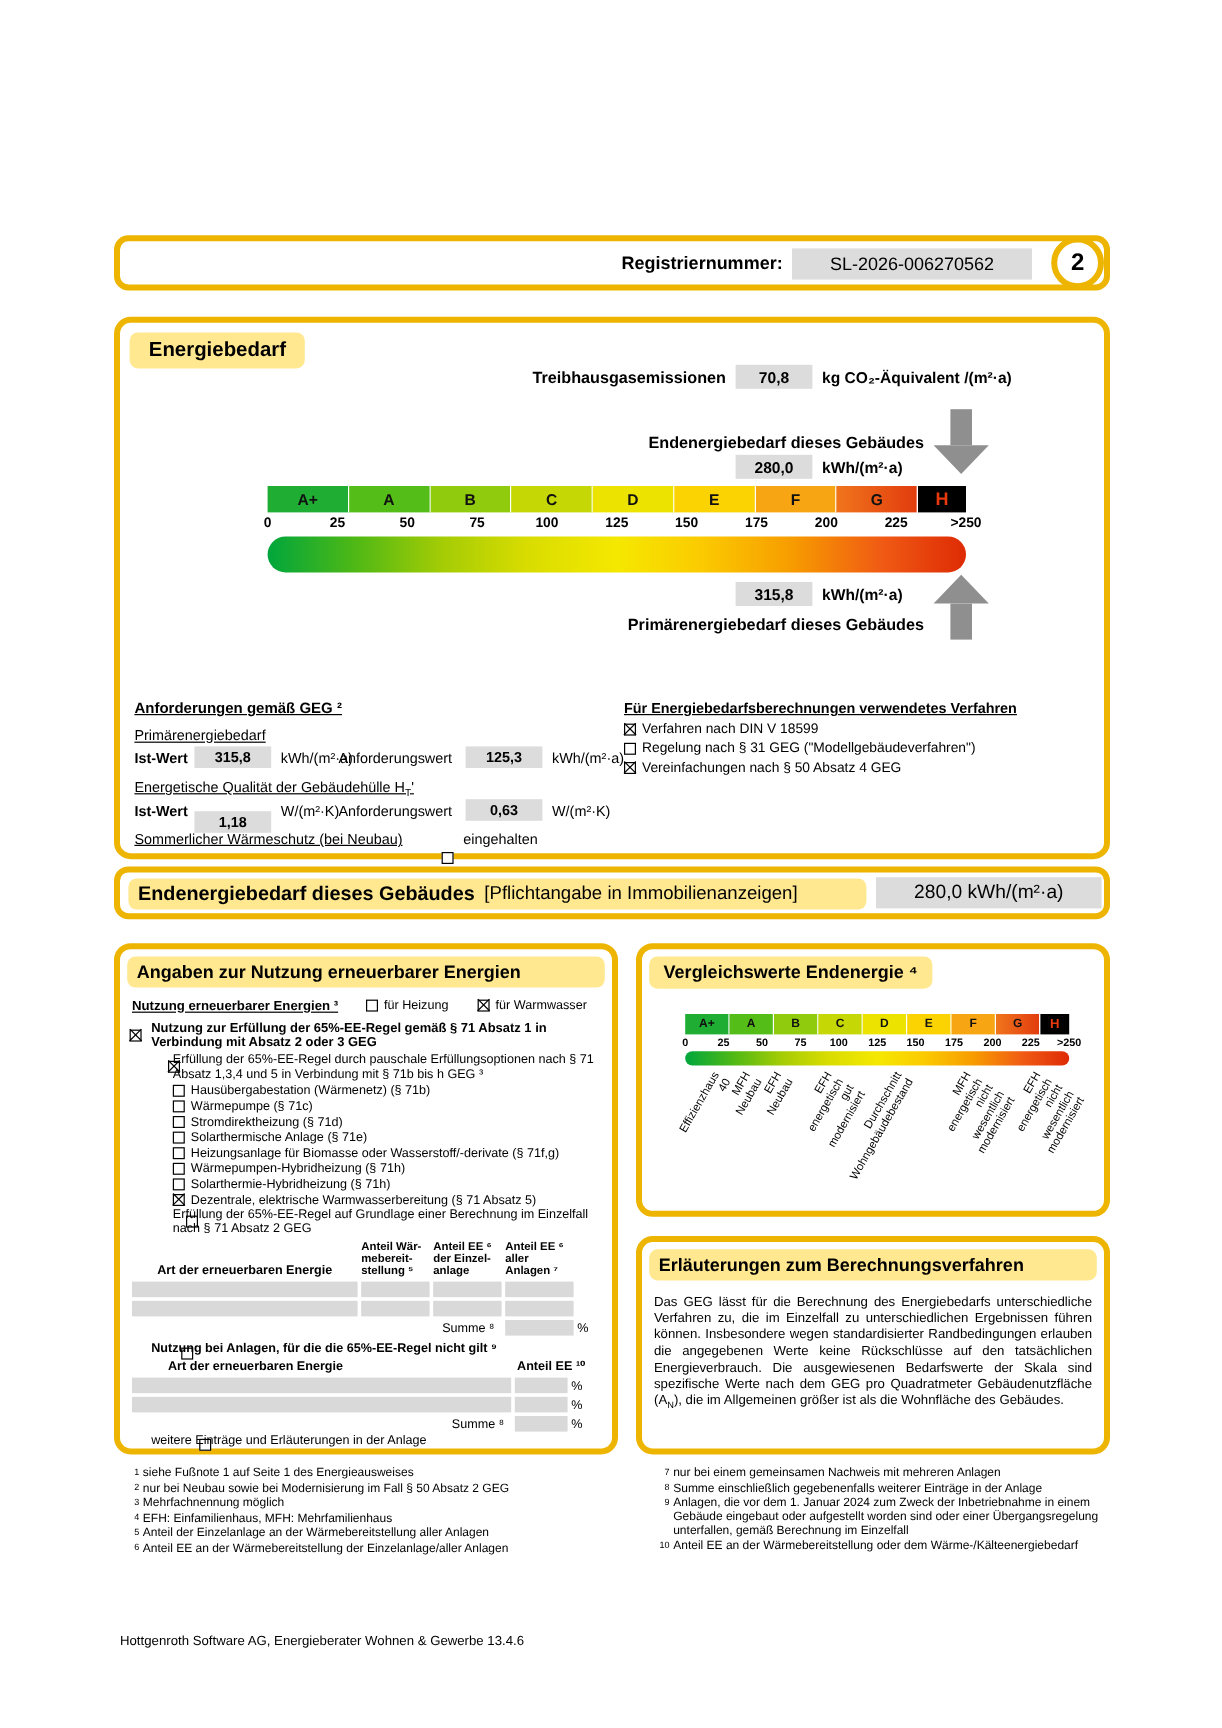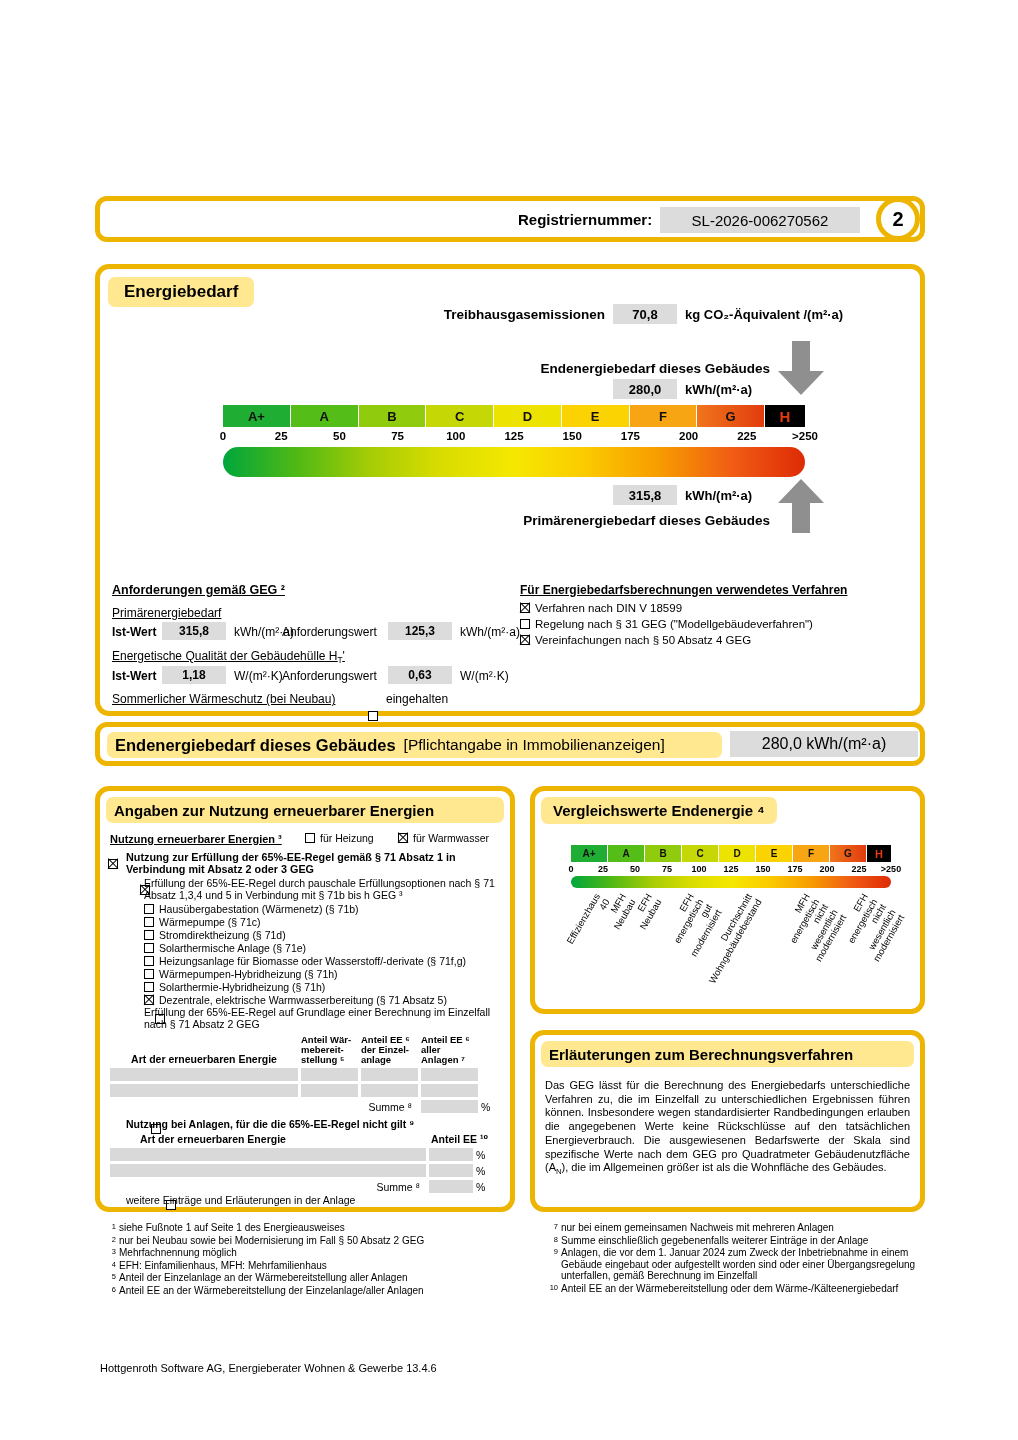--- a/index.html
+++ b/index.html
@@ -133,21 +133,21 @@
     <div class="abs b" style="left:12px;top:356px;font-size:12px;">Ist-Wert</div>
     <div class="abs gbox b" style="left:62px;top:353px;width:64px;height:18px;font-size:12px;">315,8</div>
     <div class="abs" style="left:134px;top:356px;font-size:12px;">kWh/(m²·a)</div>
     <div class="abs" style="left:182px;top:356px;font-size:12px;">Anforderungswert</div>
     <div class="abs gbox b" style="left:288px;top:353px;width:64px;height:18px;font-size:12px;">125,3</div>
     <div class="abs" style="left:360px;top:356px;font-size:12px;">kWh/(m²·a)</div>
 
     <div class="abs u" style="left:12px;top:380px;font-size:12px;"><span>Energetische Qualität der Gebäudehülle H</span><sub>T</sub><span>'</span></div>
 
     <div class="abs b" style="left:12px;top:400px;font-size:12px;">Ist-Wert</div>
-    <div class="abs gbox b" style="left:62px;top:397px;width:64px;height:18px;font-size:12px;">1,18</div>
+    <div class="abs gbox b" style="left:62px;top:407px;width:64px;height:18px;font-size:12px;">1,18</div>
     <div class="abs" style="left:134px;top:400px;font-size:12px;">W/(m²·K)</div>
     <div class="abs" style="left:182px;top:400px;font-size:12px;">Anforderungswert</div>
     <div class="abs gbox b" style="left:288px;top:397px;width:64px;height:18px;font-size:12px;">0,63</div>
     <div class="abs" style="left:360px;top:400px;font-size:12px;">W/(m²·K)</div>
 
     <div class="abs u" style="left:12px;top:423px;font-size:12px;">Sommerlicher Wärmeschutz (bei Neubau)</div>
     <span class="cb abs" style="left:268px;top:425px;"></span>
     <div class="abs" style="left:286px;top:423px;font-size:12px;">eingehalten</div>
 
     

